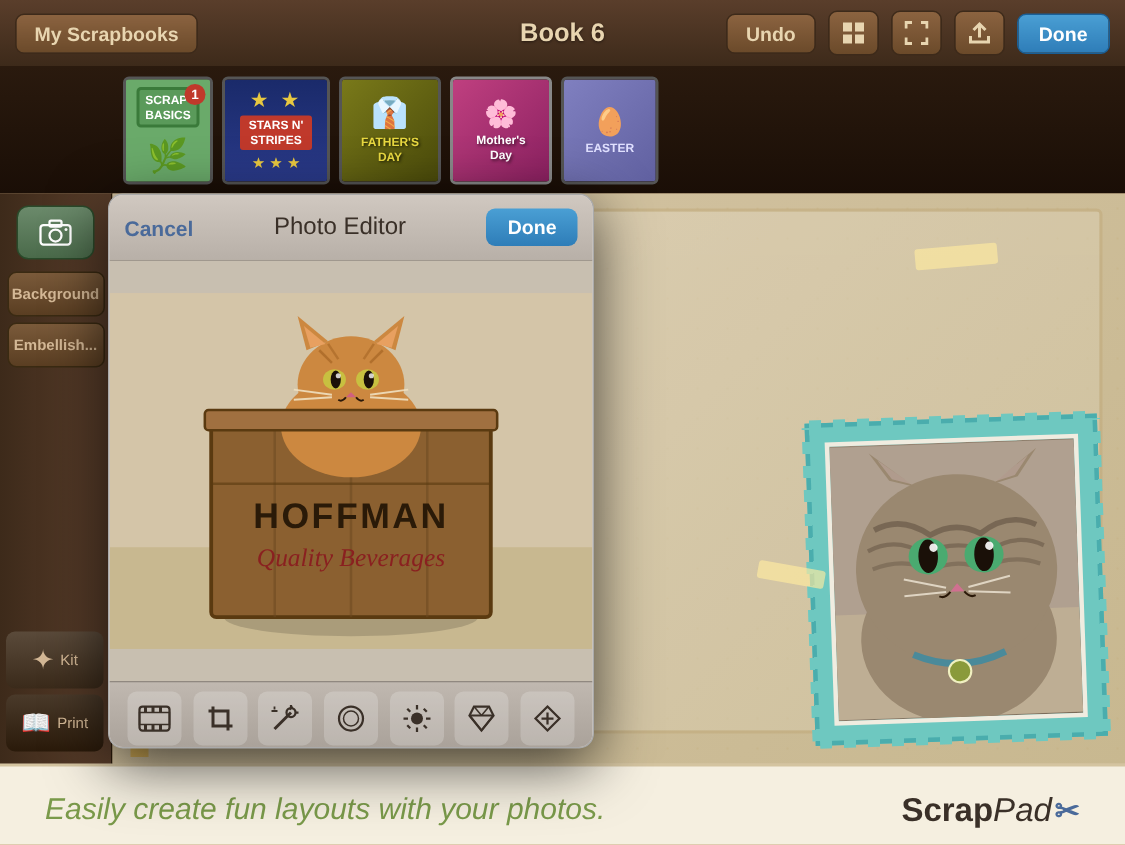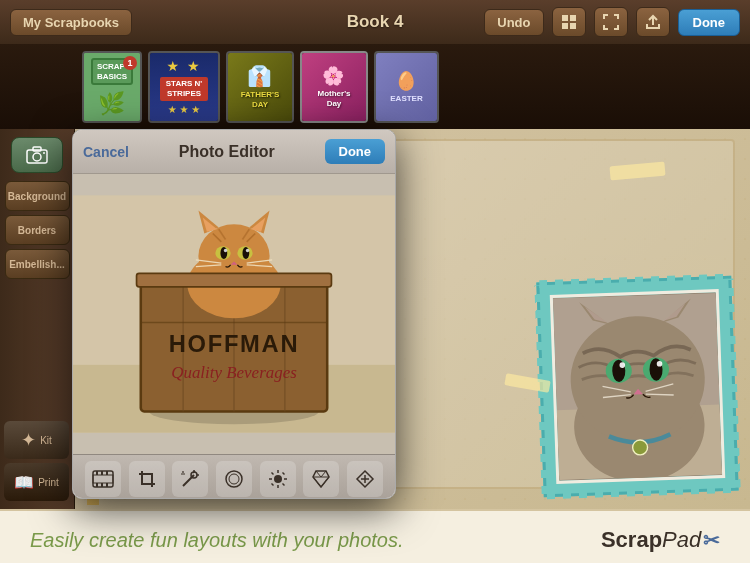--- a/index.html
+++ b/index.html
@@ -231,21 +231,21 @@
     .modal-cancel-btn {
       background: none;
       border: none;
       color: #4a6a9a;
       font-size: 14px;
       cursor: pointer;
       font-weight: bold;
     }
     .modal-title {
       font-size: 16px;
-      font-weight: bold;
+      font-weight: normal;
       color: #3a3028;
     }
     .modal-done-btn {
       background: linear-gradient(to bottom, #4a9fd4, #2e7db8);
       border: none;
       border-radius: 6px;
       color: white;
       padding: 5px 14px;
       font-size: 13px;
       font-weight: bold;
@@ -331,21 +331,21 @@
     }
 
   </style>
 </head>
 <body>
 
 <div class="top-bar">
   <div class="top-bar-left">
     <button class="btn-wood">My Scrapbooks</button>
   </div>
-  <div class="top-bar-title">Book 4</div>
+  <div class="top-bar-title">Book 6</div>
   <div class="top-bar-right">
     <button class="btn-wood">Undo</button>
     <div class="icon-btn">
       <svg width="16" height="16" viewBox="0 0 16 16">
           <rect x="1" y="1" width="6" height="6" fill="#e8d5b0"></rect>
           <rect x="9" y="1" width="6" height="6" fill="#e8d5b0"></rect>
           <rect x="1" y="9" width="6" height="6" fill="#e8d5b0"></rect>
           <rect x="9" y="9" width="6" height="6" fill="#e8d5b0"></rect>
         </svg>
     </div>
@@ -420,23 +420,20 @@
     <div class="sidebar-camera-btn">
       <svg width="22" height="18" viewBox="0 0 22 18">
         <rect x="1" y="4" width="20" height="13" rx="2" fill="none" stroke="white" stroke-width="1.5"></rect>
         <circle cx="11" cy="11" r="4" fill="none" stroke="white" stroke-width="1.5"></circle>
         <rect x="7" y="1" width="8" height="4" rx="1" fill="none" stroke="white" stroke-width="1.5"></rect>
         <circle cx="18" cy="7" r="1" fill="white"></circle>
       </svg>
     </div>
     <div class="sidebar-menu-item">
       <span>Background</span>
-    </div>
-    <div class="sidebar-menu-item">
-      <span>Borders</span>
     </div>
     <div class="sidebar-menu-item">
       <span>Embellish...</span>
     </div>
     <div class="sidebar-bottom">
       <div class="sidebar-kit-item">
         <span style="font-size:18px;">✦</span>
         <span style="font-size:10px;">Kit</span>
       </div>
       <div class="sidebar-print-item">

